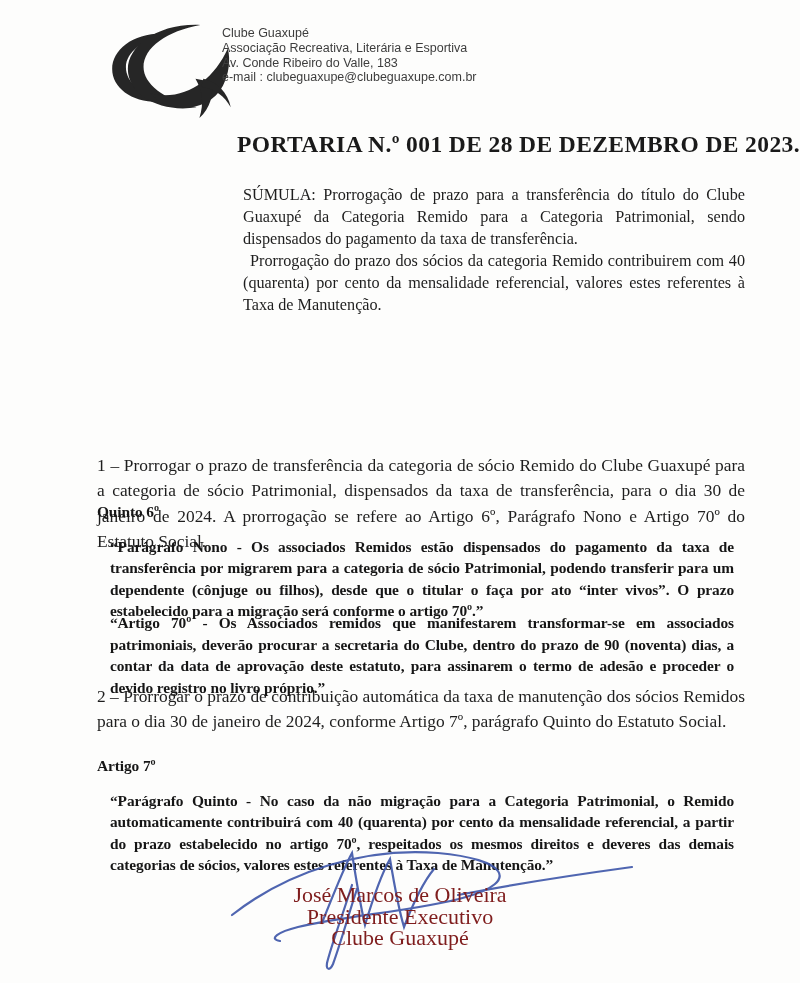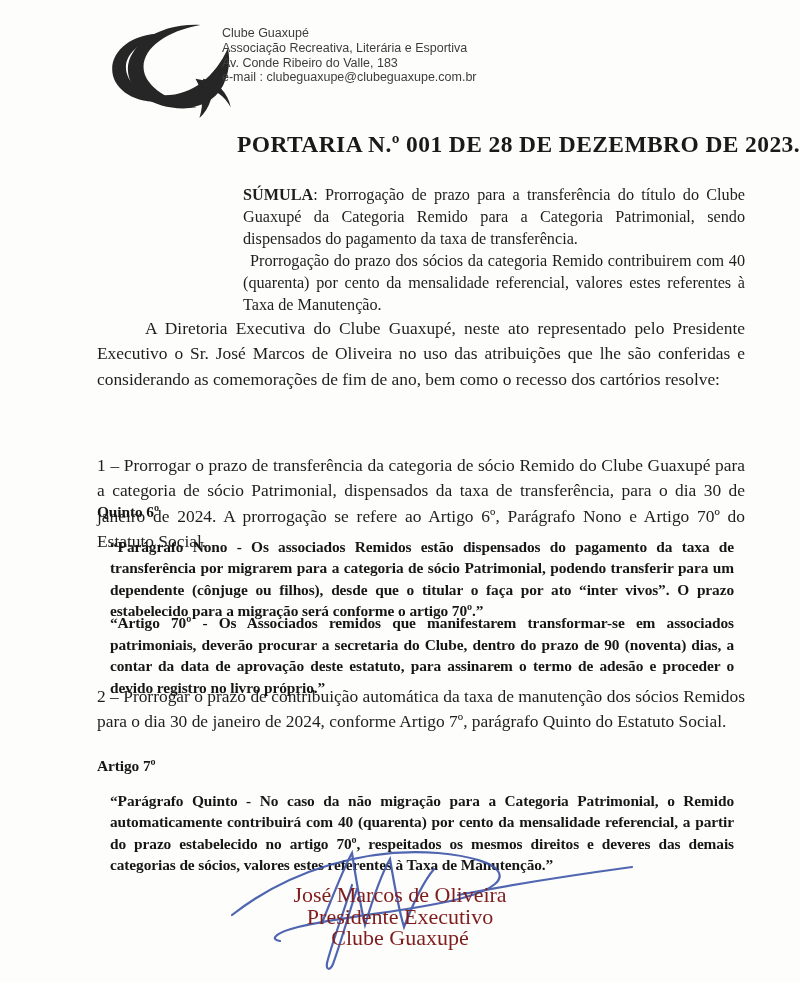--- a/index.html
+++ b/index.html
@@ -28,21 +28,21 @@
     letter-spacing:.4px;
     font-family:"Liberation Serif", serif;
   }
   
   .sumula{
     position:absolute;left:243px;width:502px;top:184px;
     font-size:16.2px;line-height:22px;text-align:justify;
   }
   .sumula p{margin:0;}
   .sumula .p2{text-indent:7px;}
-  .sumula b{font-weight:bold;}
+  .sumula b{font-weight:normal;}
   
   .para{
     position:absolute;left:97px;width:648px;
     font-size:17.4px;line-height:25.4px;text-align:justify;
     margin:0;
   }
   .intro{top:316px;text-indent:48px;}
   .item1{top:409px;margin-top:44px;}
   .item2{top:684px;}
   .artigo-block{
@@ -85,21 +85,20 @@
     <div>e-mail : clubeguaxupe@clubeguaxupe.com.br</div>
   </div>
 
   <div class="doc-title">PORTARIA N.º 001 DE 28 DE DEZEMBRO DE 2023.</div>
 
   <div class="sumula">
     <p class="p1"><b>SÚMULA</b><span>: Prorrogação de prazo para a transferência do título do Clube Guaxupé da Categoria Remido para a Categoria Patrimonial, sendo dispensados do pagamento da taxa de transferência.</span></p>
     <p class="p2">Prorrogação do prazo dos sócios da categoria Remido contribuirem com 40 (quarenta) por cento da mensalidade referencial, valores estes referentes à Taxa de Manutenção.</p>
   </div>
 
-  <p class="para intro">A Diretoria Executiva do Clube Guaxupé, neste ato representado pelo Presidente Executivo o Sr. José Marcos de Oliveira no uso das atribuições que lhe são conferidas e considerando as comemorações de fim de ano, bem como o recesso dos cartórios resolve:</p>
 
   <p class="para item1">1 – Prorrogar o prazo de transferência da categoria de sócio Remido do Clube Guaxupé para a categoria de sócio Patrimonial, dispensados da taxa de transferência, para o dia 30 de janeiro de 2024. A prorrogação se refere ao Artigo 6º, Parágrafo Nono e Artigo 70º do Estatuto Social.</p>
 
   <div class="artigo-block artigo6">
     <p class="heading">Quinto 6º</p>
     <p class="quote">“Parágrafo Nono - Os associados Remidos estão dispensados do pagamento da taxa de transferência por migrarem para a categoria de sócio Patrimonial, podendo transferir para um dependente (cônjuge ou filhos), desde que o titular o faça por ato “inter vivos”. O prazo estabelecido para a migração será conforme o artigo 70º.”</p>
   </div>
 
   <div class="artigo-block artigo70">
     <p class="quote">“Artigo 70º - Os Associados remidos que manifestarem transformar-se em associados patrimoniais, deverão procurar a secretaria do Clube, dentro do prazo de 90 (noventa) dias, a contar da data de aprovação deste estatuto, para assinarem o termo de adesão e proceder o devido registro no livro próprio.”</p>

